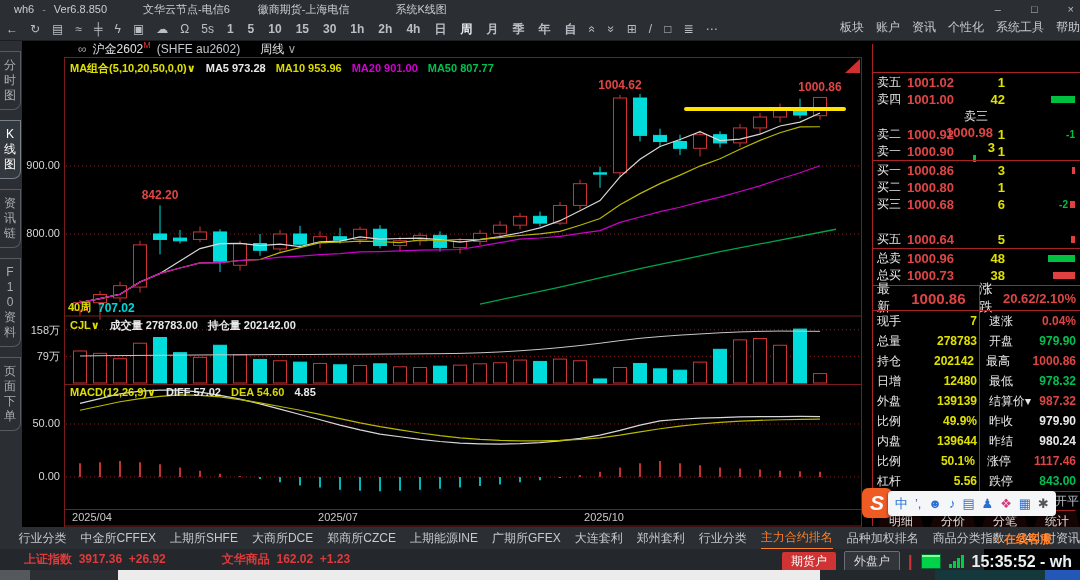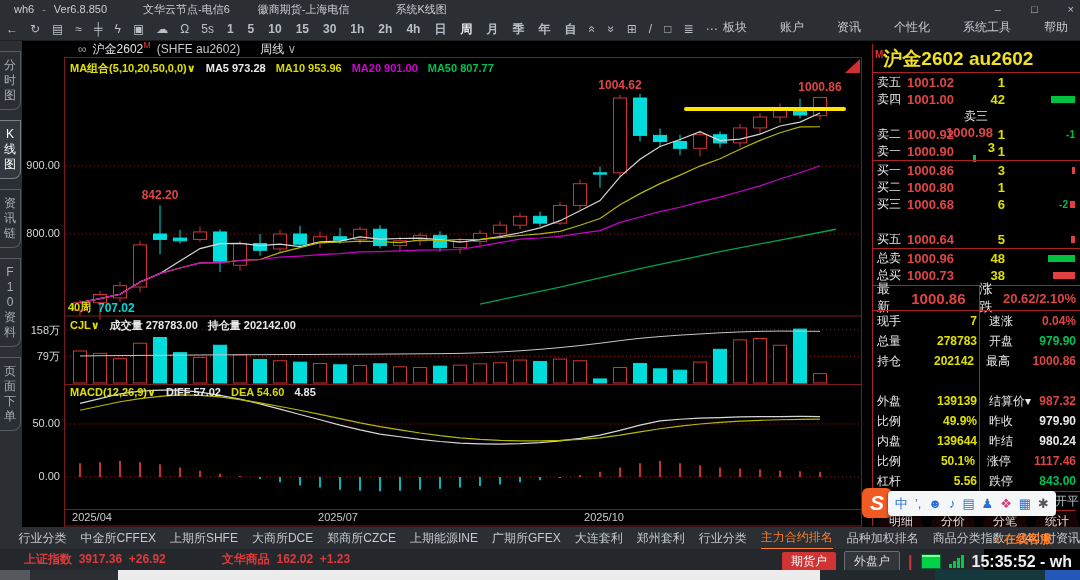--- a/index.html
+++ b/index.html
@@ -8,21 +8,21 @@
   .abs{position:absolute;}
   
   #titlebar{left:0;top:0;width:1080px;height:18px;background:#2b2f34;color:#c9ccd0;font-size:11px;display:flex;align-items:center;}
   #titlebar span{margin-left:14px;white-space:nowrap;}
   #winbtns{position:absolute;right:6px;top:0;height:18px;display:flex;gap:16px;color:#b9bfc6;font-size:11px;align-items:center;}
   
   #toolbar{left:0;top:18px;width:1080px;height:22px;background:#2b2f34;border-bottom:1px solid #1c1f22;display:flex;align-items:center;color:#b9bfc6;font-size:12px;}
   .tbi{margin:0 6px;cursor:default;}
   .tbi.per{margin:0 7px;font-weight:bold;}
   .rot90{display:inline-block;transform:rotate(90deg);}
-  #toolbar-menus{position:absolute;right:12px;top:19px;display:flex;gap:33px;color:#c5c9cd;font-size:12px;justify-content:center;}
+  #toolbar-menus{position:absolute;right:0;top:19px;display:flex;gap:12px;color:#c5c9cd;font-size:12px;justify-content:center;}
   
   #chartheader{left:78px;top:41px;height:16px;color:#c9ccd0;font-size:12px;display:flex;align-items:center;gap:6px;white-space:nowrap;}
   #chartheader .sup{color:#e03030;font-size:9px;vertical-align:super;}
   
   #sidebar{left:0;top:41px;width:22px;height:486px;background:#2b2f34;}
   .side-tab{width:20px;margin:10px 0 0 0;padding:6px 0;text-align:center;font-size:12px;line-height:15px;white-space:pre-line;color:#a7adb4;border:1px solid #565b61;border-left:none;border-radius:0 0 8px 0;background:#2b2f34;}
   .side-tab.active{color:#ffffff;background:#33383e;border-color:#7a8087;}
   
   .pane-header{color:#d8dadc;font-size:11px;font-weight:bold;white-space:nowrap;z-index:5;}
   .pane-header b{font-weight:bold;margin-right:10px;}
@@ -358,21 +358,20 @@
       <line x1="0" y1="259" x2="798" y2="259" stroke="#7a1c1c"></line>
       <line x1="0" y1="327.5" x2="798" y2="327.5" stroke="#7a1c1c"></line>
       <line x1="0" y1="452.5" x2="798" y2="452.5" stroke="#7a1c1c"></line>
       <line x1="0" y1="469" x2="798" y2="469" stroke="#7a1c1c"></line>
       <line x1="0.5" y1="0" x2="0.5" y2="470" stroke="#7a1c1c"></line>
       <line x1="797.5" y1="0" x2="797.5" y2="470" stroke="#7a1c1c"></line>
       <polygon points="781,16 796,2 796,16" fill="#d03030"></polygon>
     </svg>
 
   <div id="rpanel" class="abs">
-      <div id="rtitle"><span class="sup">M</span>沪金2602  au2602</div>
       <div class="rline" style="top: 28px;"></div>
       <div class="orow" style="top: 30px;">
         <span class="lab">卖五</span>
         <span class="prc">1001.02</span>
         <span class="vol">1</span>
         <span class="barzone"></span>
       </div>
       <div class="orow" style="top: 47.2px;">
         <span class="lab">卖四</span>
         <span class="prc">1001.00</span>
@@ -470,20 +469,26 @@
         <span class="l1">总量</span>
         <span class="v1">278783</span>
         <span class="l2">开盘</span>
         <span class="v2" style="color: rgb(0, 192, 80);">979.90</span>
       </div>
       <div class="drow" style="top: 307px;">
         <span class="l1">持仓</span>
         <span class="v1">202142</span>
         <span class="l2">最高</span>
         <span class="v2" style="color: rgb(224, 69, 69);">1000.86</span>
+      </div>
+      <div class="drow" style="top: 327px;">
+        <span class="l1">日增</span>
+        <span class="v1">12480</span>
+        <span class="l2">最低</span>
+        <span class="v2" style="color: rgb(0, 192, 80);">978.32</span>
       </div>
       <div class="drow" style="top: 347px;">
         <span class="l1">外盘</span>
         <span class="v1">139139</span>
         <span class="l2">结算价▾</span>
         <span class="v2" style="color: rgb(224, 69, 69);">987.32</span>
       </div>
       <div class="drow" style="top: 367px;">
         <span class="l1">比例</span>
         <span class="v1">49.9%</span>

